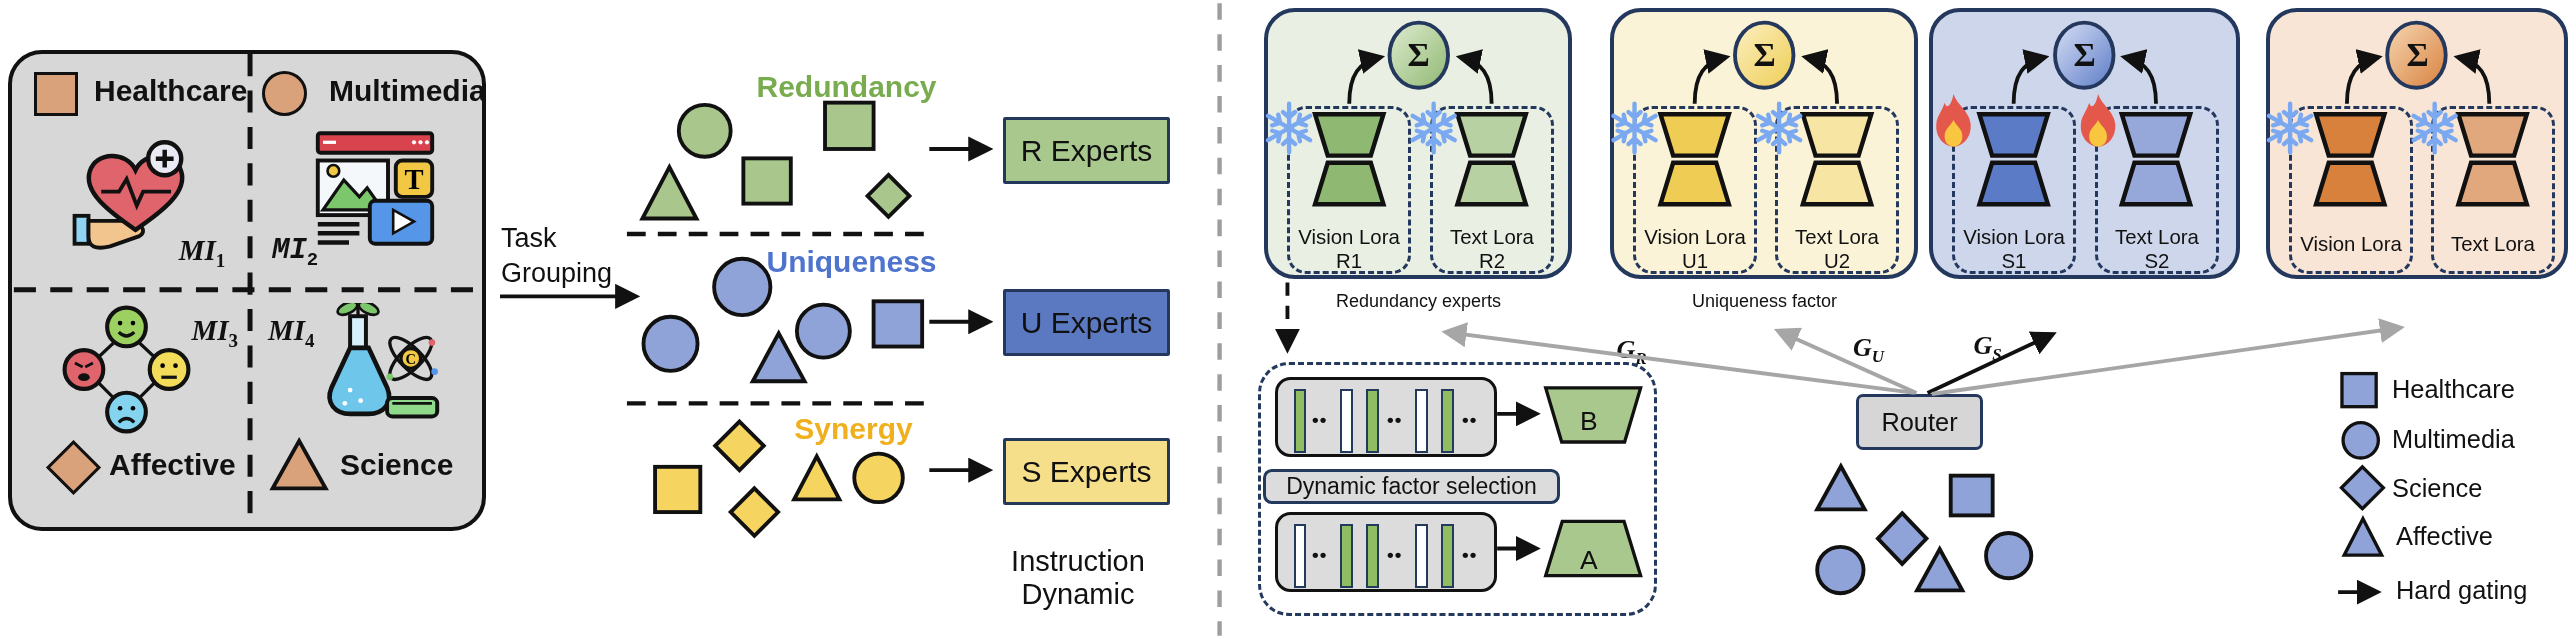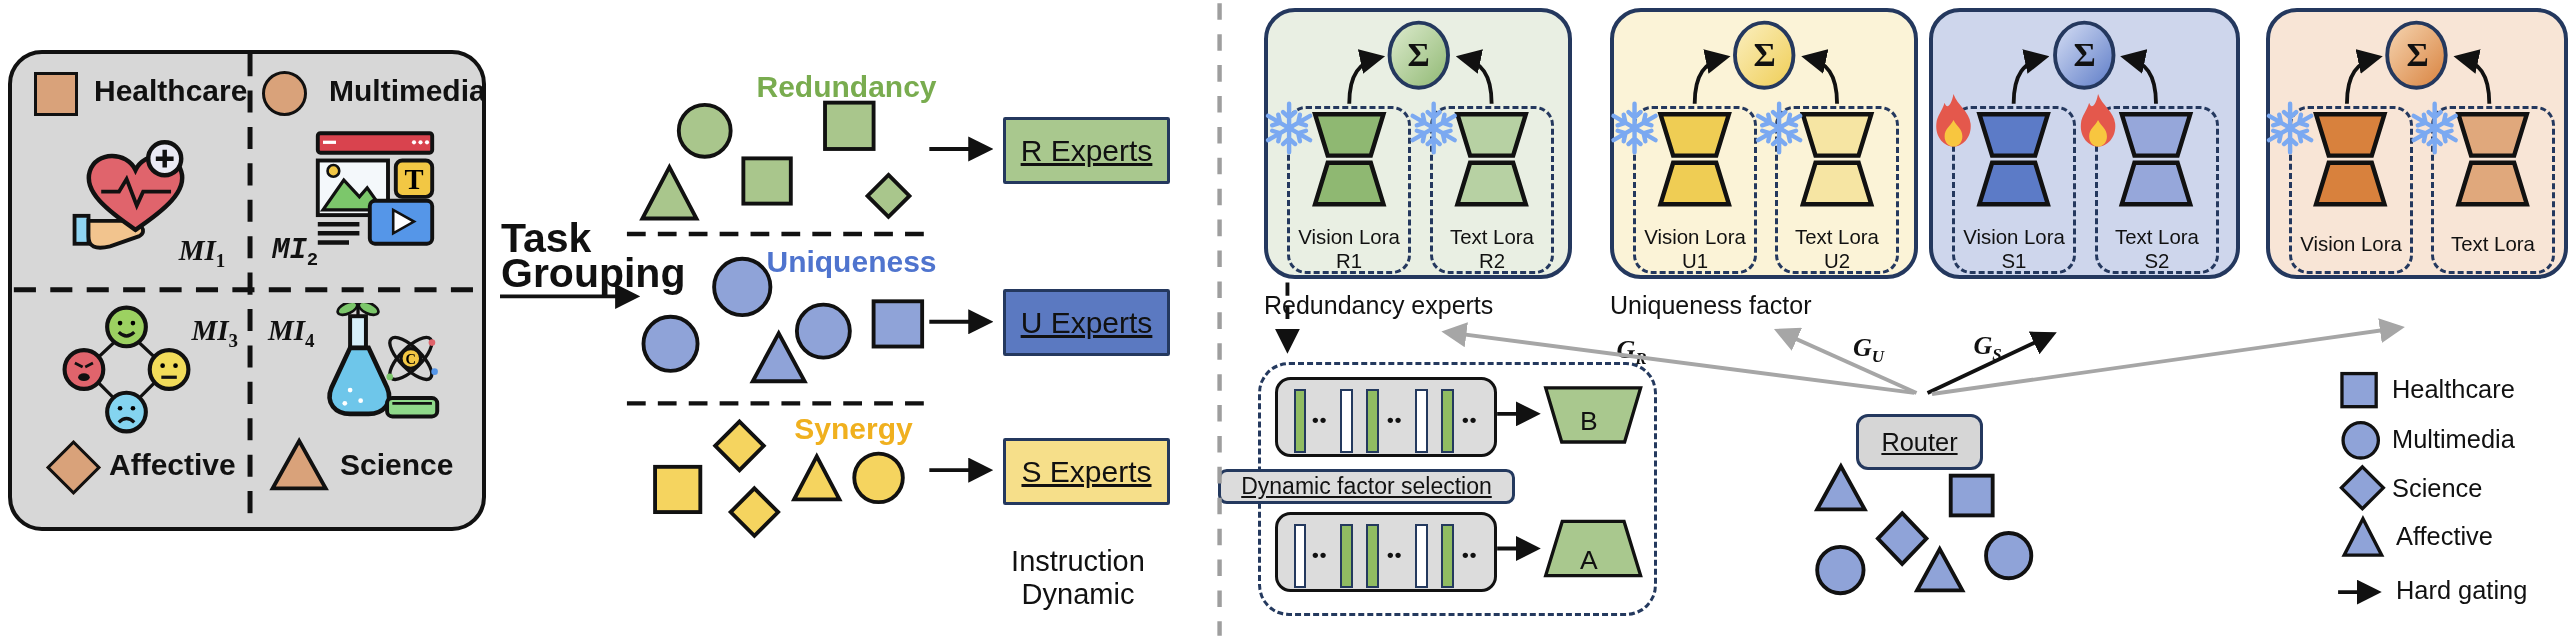--- a/index.html
+++ b/index.html
@@ -1,36 +1,36 @@
 <!DOCTYPE html>
 <html style="font-size:8.8px"><head>
 <meta charset="utf-8">
 <style>
   html,body{margin:0;padding:0;background:#fff;}
   #canvas{position:relative;width:2576px;height:639px;background:#fff;
           font-family:"Liberation Sans",sans-serif;color:#111;overflow:hidden;}
   .abs{position:absolute;}
-  .ctr{display:flex;align-items:center;justify-content:center;text-align:center;text-decoration:underline;}
+  .ctr{display:flex;align-items:center;justify-content:center;text-align:center;}
   .panel{background:#D7D7D7;border:4.4px solid #111;border-radius:34px;}
   .swatch-sq{background:#D9A27A;border:3.9px solid #111;}
   .swatch-ci{background:#D9A27A;border:3.9px solid #111;border-radius:50%;}
   .swatch-di{background:#D9A27A;border:3.9px solid #111;transform:rotate(45deg);}
   .qlabel{font-size:30px;font-weight:600;white-space:nowrap;}
   .mi{font-family:"Liberation Serif",serif;font-style:italic;font-size:29px;font-weight:600;}
   .mi sub{font-size:19px;font-style:normal;}
   .gtitle{font-size:30px;font-weight:600;width:221px;text-align:center;white-space:nowrap;}
   .ebox{border:3.9px solid #24385E;border-radius:2.2px;font-size:30px;font-weight:500;}
-  .task{font-size:41px;line-height:35px;font-weight:700;}
+  .task{font-size:27px;line-height:35px;font-weight:400;}
   .itun{font-size:29px;line-height:33px;font-weight:500;text-align:center;width:166px;}
   .block{border:4.4px solid #24385E;border-radius:31px;}
   .lorabox{border:3.3px dashed #24385E;border-radius:19px;width:118px;height:162px;}
   .loralbl{width:124px;text-align:center;font-size:20.4px;line-height:24px;font-weight:500;}
   .sigma{width:61px;text-align:center;font-family:"Liberation Serif",serif;
          font-size:34px;font-weight:600;z-index:20;}
-  .caption{font-size:25px;font-weight:500;text-align:left;}
+  .caption{font-size:18px;font-weight:500;text-align:center;}
   .router{background:#D6D6D6;border:3.9px solid #24385E;border-radius:12px;
           font-size:25.4px;font-weight:500;}
   .glabel{font-family:"Liberation Serif",serif;font-style:italic;font-size:26px;font-weight:600;width:55px;text-align:center;}
   .glabel sub{font-size:17px;}
   .fcont{border:3.9px dashed #24395E;border-radius:31px;}
   .fgray{background:#DCDCDC;border:3.3px solid #111;border-radius:15.5px;}
   .fbar{position:absolute;width:8.8px;height:60px;top:8.8px;border:2.2px solid #24395E;}
   .fdots{position:absolute;top:29px;font-size:19px;letter-spacing:1.1px;font-weight:700;}
   .dfs{background:#DCDCDC;border:3.3px solid #24395E;border-radius:8.8px;font-size:23px;font-weight:500;}
   .tlabel{font-size:26.5px;font-weight:500;z-index:20;}
@@ -201,37 +201,37 @@
     <div class="fbar" style="left:15.5px;background:#90BC62;"></div>
     <div class="fdots" style="left:34px;">••</div>
     <div class="fbar" style="left:62px;background:#fff;"></div>
     <div class="fbar" style="left:88px;background:#90BC62;"></div>
     <div class="fdots" style="left:109px;">••</div>
     <div class="fbar" style="left:137px;background:#fff;"></div>
     <div class="fbar" style="left:163px;background:#90BC62;"></div>
     <div class="fdots" style="left:184px;">••</div>
   </div>
 
-  <div class="abs ctr dfs" style="left:1218px;top:469px;width:291px;height:29px;">Dynamic factor selection</div>
+  <div class="abs ctr dfs" style="left:1263px;top:469px;width:291px;height:29px;">Dynamic factor selection</div>
 
   <div class="abs fgray" style="left:1275px;top:512px;width:216px;height:74px;">
     <div class="fbar" style="left:15.5px;background:#fff;"></div>
     <div class="fdots" style="left:34px;">••</div>
     <div class="fbar" style="left:62px;background:#90BC62;"></div>
     <div class="fbar" style="left:88px;background:#90BC62;"></div>
     <div class="fdots" style="left:109px;">••</div>
     <div class="fbar" style="left:137px;background:#fff;"></div>
     <div class="fbar" style="left:163px;background:#90BC62;"></div>
     <div class="fdots" style="left:184px;">••</div>
   </div>
 
   <div class="abs tlabel" style="left:1580px;top:406px;">B</div>
   <div class="abs tlabel" style="left:1580px;top:545px;">A</div>
 
-  <div class="abs ctr router" style="left:1856px;top:414px;width:121px;height:50px;">Router</div>
+  <div class="abs ctr router" style="left:1856px;top:394px;width:121px;height:50px;border-radius:7px;">Router</div>
 
   <div class="abs glabel" style="left:1604px;top:335px;"><span>G</span><sub>R</sub></div>
   <div class="abs glabel" style="left:1841px;top:333px;"><span>G</span><sub>U</sub></div>
   <div class="abs glabel" style="left:1960px;top:331px;"><span>G</span><sub>S</sub></div>
 
   <div class="abs legtxt" style="left:2392px;top:375px;">Healthcare</div>
   <div class="abs legtxt" style="left:2392px;top:425px;">Multimedia</div>
   <div class="abs legtxt" style="left:2392px;top:474px;">Science</div>
   <div class="abs legtxt" style="left:2396px;top:522px;">Affective</div>
   <div class="abs legtxt" style="left:2396px;top:576px;">Hard gating</div>

